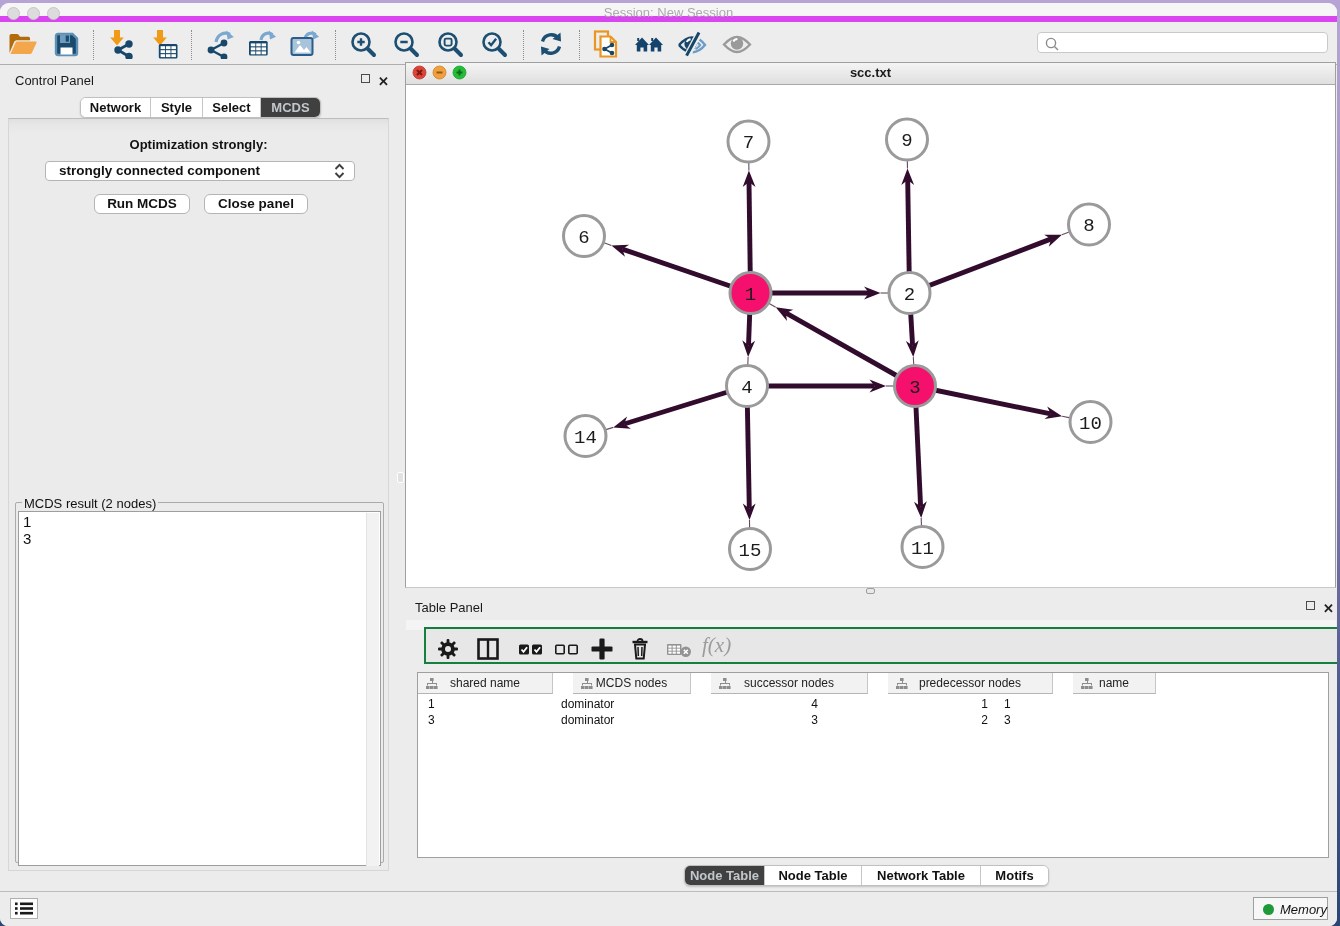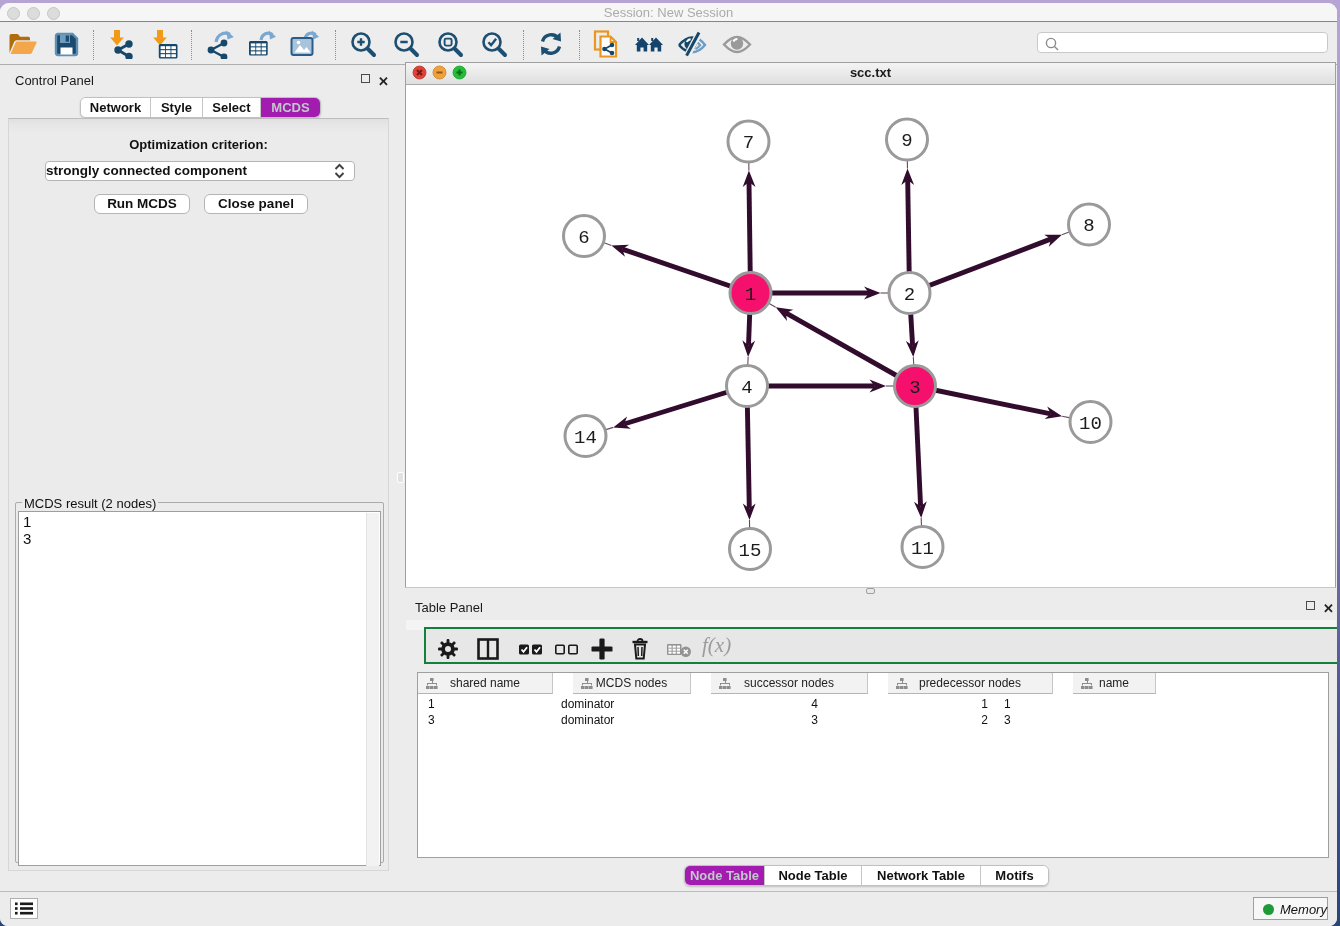--- a/index.html
+++ b/index.html
@@ -2,21 +2,21 @@
 <html><head>
 <meta charset="utf-8">
 <style>
   * { margin:0; padding:0; box-sizing:border-box; }
   html,body { width:1340px; height:926px; overflow:hidden; }
   body { font-family:"Liberation Sans", sans-serif;
          background:linear-gradient(180deg,#b6a5d4 0%,#a294c6 25%,#7a74a8 55%,#45548a 80%,#2a4674 100%); }
   #win { position:absolute; left:0; top:3px; width:1337px; height:923px;
          background:#ececec; border-radius:9px 9px 8px 8px; overflow:hidden; }
   #titlebar { position:absolute; left:0; top:0; width:100%; height:19px;
-              background:#f6f6f6; border-bottom:1px solid #d946ef; }
+              background:#f6f6f6; border-bottom:6px solid #d946ef; }
   .tl { position:absolute; top:4px; width:13px; height:13px; border-radius:50%;
         background:#dcdcdc; border:1px solid #c6c6c6; }
   #title { position:absolute; top:0; left:0; width:100%; text-align:center;
            font-size:13px; line-height:19px; color:#ababab; }
   #toolbar { position:absolute; left:0; top:20px; width:100%; height:42px;
              background:#ededed; border-bottom:1px solid #aeaeae; }
   .sep { position:absolute; top:7px; height:30px; width:0;
          border-left:1px dotted #8e8e8e; }
   .ticon { position:absolute; top:29px; }
   #search { position:absolute; left:1037px; top:9px; width:291px; height:21px;
@@ -25,28 +25,28 @@
   #cp-head { position:absolute; left:0; top:65px; width:395px; height:30px; }
   .phead-txt { font-size:13px; color:#1a1a1a; }
   .ico-max { position:absolute; width:9px; height:9px; border:1.3px solid #4a4a4a; }
   .ico-x { position:absolute; font-size:13px; font-weight:bold; color:#222; line-height:9px; }
   .tabs { position:absolute; display:flex; height:21px; background:#fff;
           border:1px solid #c0c0c0; border-radius:6px; overflow:hidden;
           box-shadow:0 1px 2px rgba(0,0,0,0.18); }
   .tab { font-size:13px; font-weight:bold; color:#111; text-align:center; line-height:20px;
          border-right:1px solid #c6c6c6; background:#fff; }
   .tab:last-child { border-right:none; }
-  .tab.sel { background:#a21caf; color:#c2c7cb; }
+  .tab.sel { background:#404040; color:#c2c7cb; }
   #cp-content { position:absolute; left:8px; top:115px; width:381px; height:753px;
                 background:linear-gradient(180deg,#e0e0e0 0,#e7e7e7 6px,#ebebeb 14px); border:1px solid #d6d6d6; border-top:1px solid #bdbdbd; }
   #opt-label { position:absolute; left:0; top:18px; width:100%; text-align:center;
                font-size:13px; font-weight:bold; color:#111; }
   #dropdown { position:absolute; left:36px; top:42px; width:310px; height:20px;
               background:#fff; border:1px solid #b5b5b5; border-radius:4px;
-              font-size:13.5px; font-weight:bold; color:#111; line-height:18px; }
+              font-size:13.5px; font-weight:bold; color:#111; line-height:18px; padding-left:13px; }
   .btn { position:absolute; top:75px; height:20px; background:#fff;
          border:1px solid #b5b5b5; border-radius:6px; font-size:13.5px; font-weight:bold; color:#111;
          text-align:center; line-height:18px; }
   #fieldset { position:absolute; left:6px; top:377px; width:369px; height:367px; }
   #fs-border { position:absolute; left:0; top:6px; width:100%; height:361px;
                border:1px solid #ababab; border-radius:2px; }
   #fs-legend { position:absolute; left:7px; top:0; background:#ebebeb; padding:0 2px;
                font-size:13px; color:#111; }
   #fs-white { position:absolute; left:3px; top:15px; width:363px; height:355px;
               background:#fff; border:1px solid #9e9e9e; }
@@ -227,21 +227,21 @@
     <div class="ico-max" style="left:361px;top:6px"></div>
     <div class="ico-x" style="left:378px;top:9px">✕</div>
   </div>
   <div class="tabs" style="left:80px;top:94px;">
     <div class="tab" style="width:70px">Network</div>
     <div class="tab" style="width:52px">Style</div>
     <div class="tab" style="width:58px">Select</div>
     <div class="tab sel" style="width:59px">MCDS</div>
   </div>
   <div id="cp-content">
-    <div id="opt-label">Optimization criterion:</div>
+    <div id="opt-label">Optimization strongly:</div>
     <div id="dropdown">strongly connected component
       <svg width="11" height="16" style="position:absolute;right:9px;top:1px">
         <path d="M1.5 6 L5.5 1.8 L9.5 6" stroke="#3f3f3f" stroke-width="1.9" fill="none"></path>
         <path d="M1.5 10 L5.5 14.2 L9.5 10" stroke="#3f3f3f" stroke-width="1.9" fill="none"></path>
       </svg>
     </div>
     <div class="btn" style="left:85px;width:96px;">Run MCDS</div>
     <div class="btn" style="left:195px;width:104px;">Close panel</div>
     <div id="fieldset">
       <div id="fs-border"></div>

